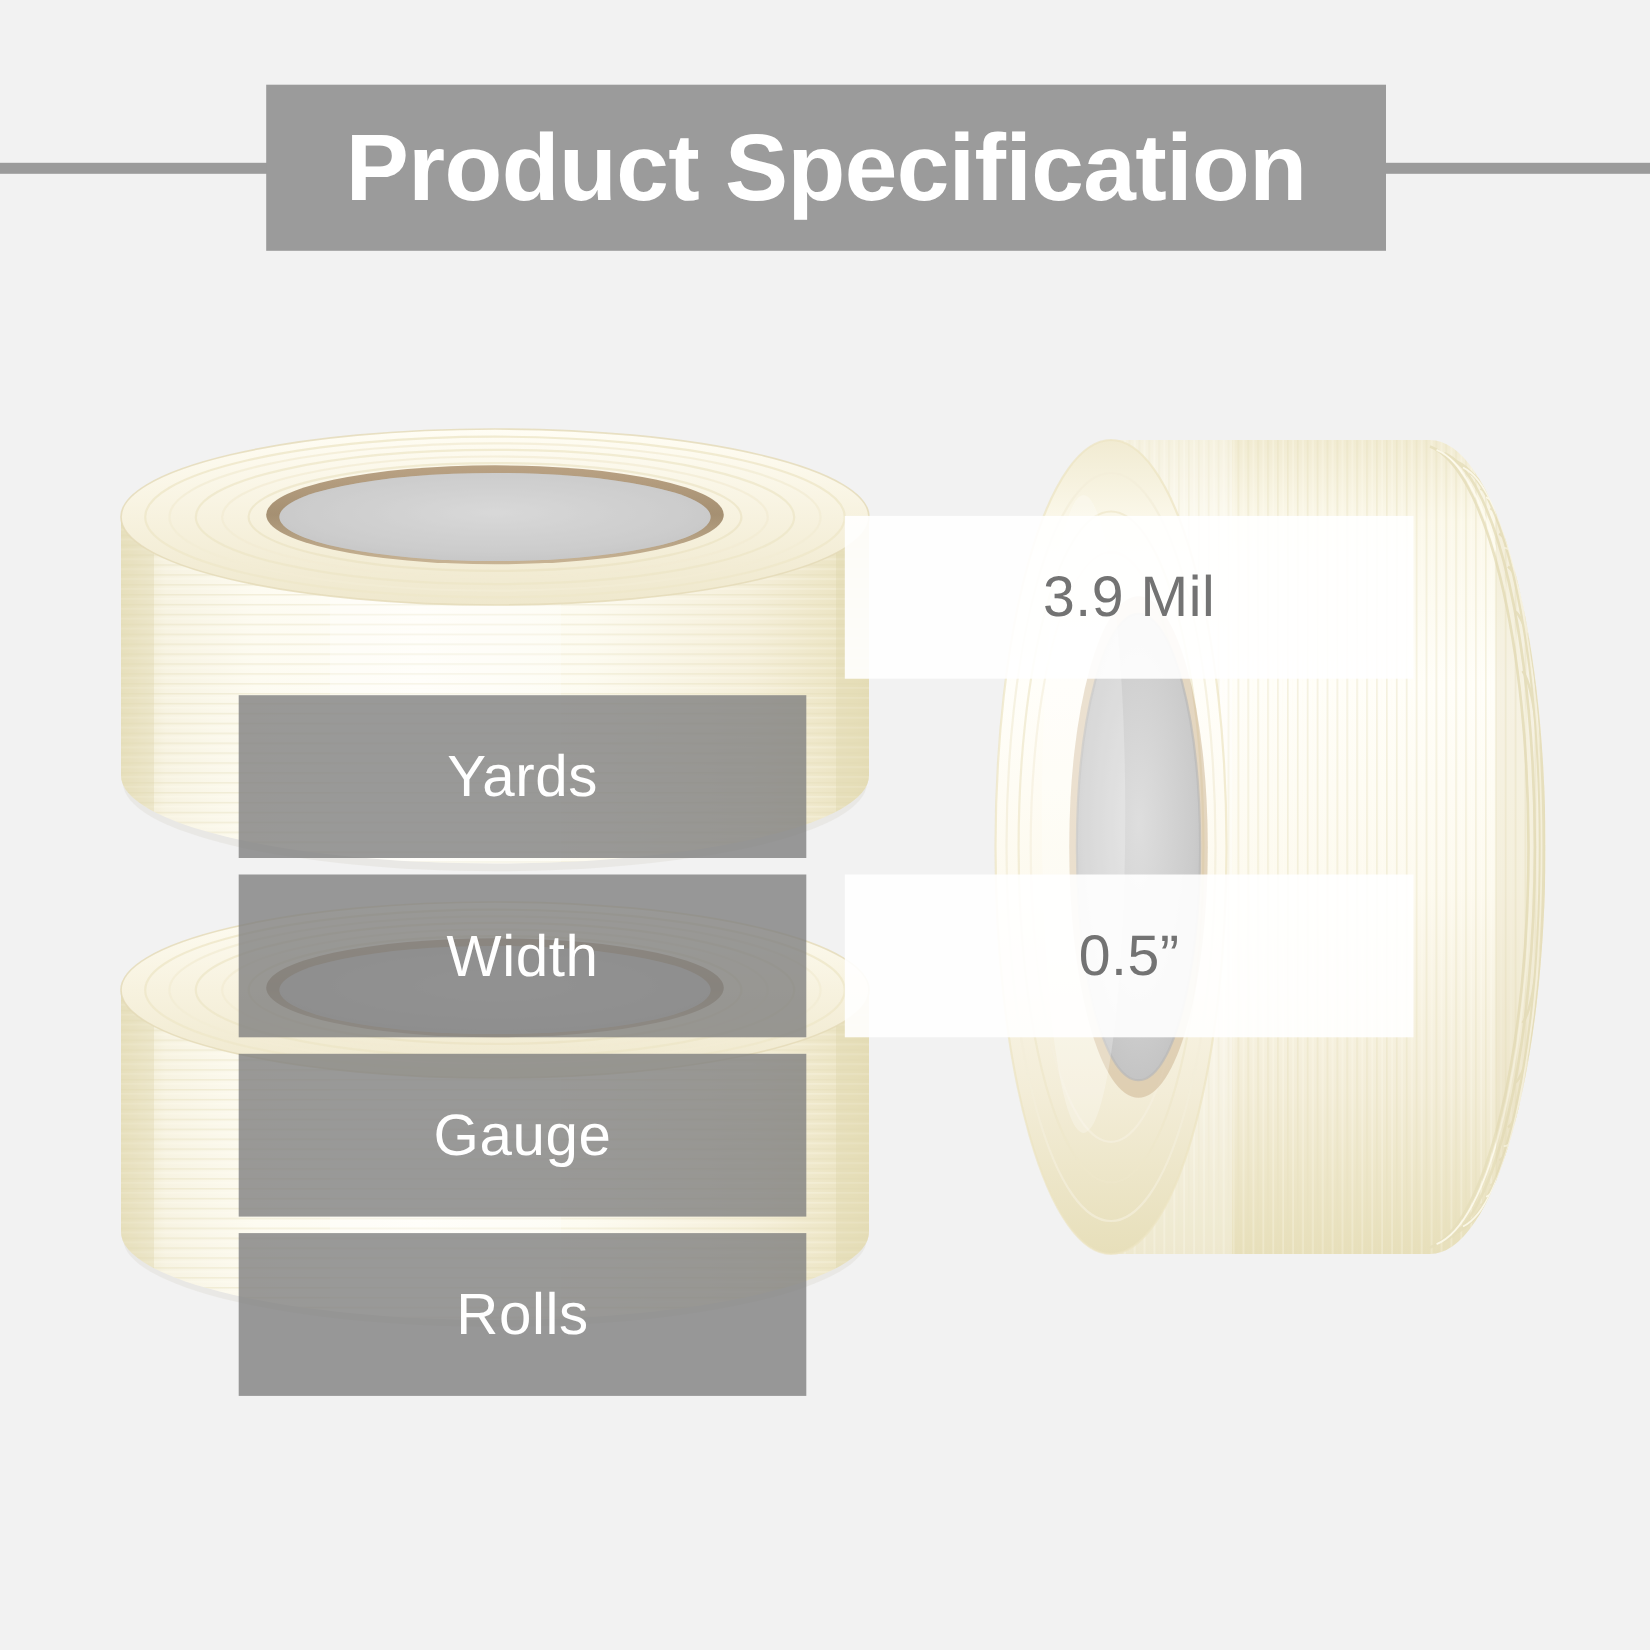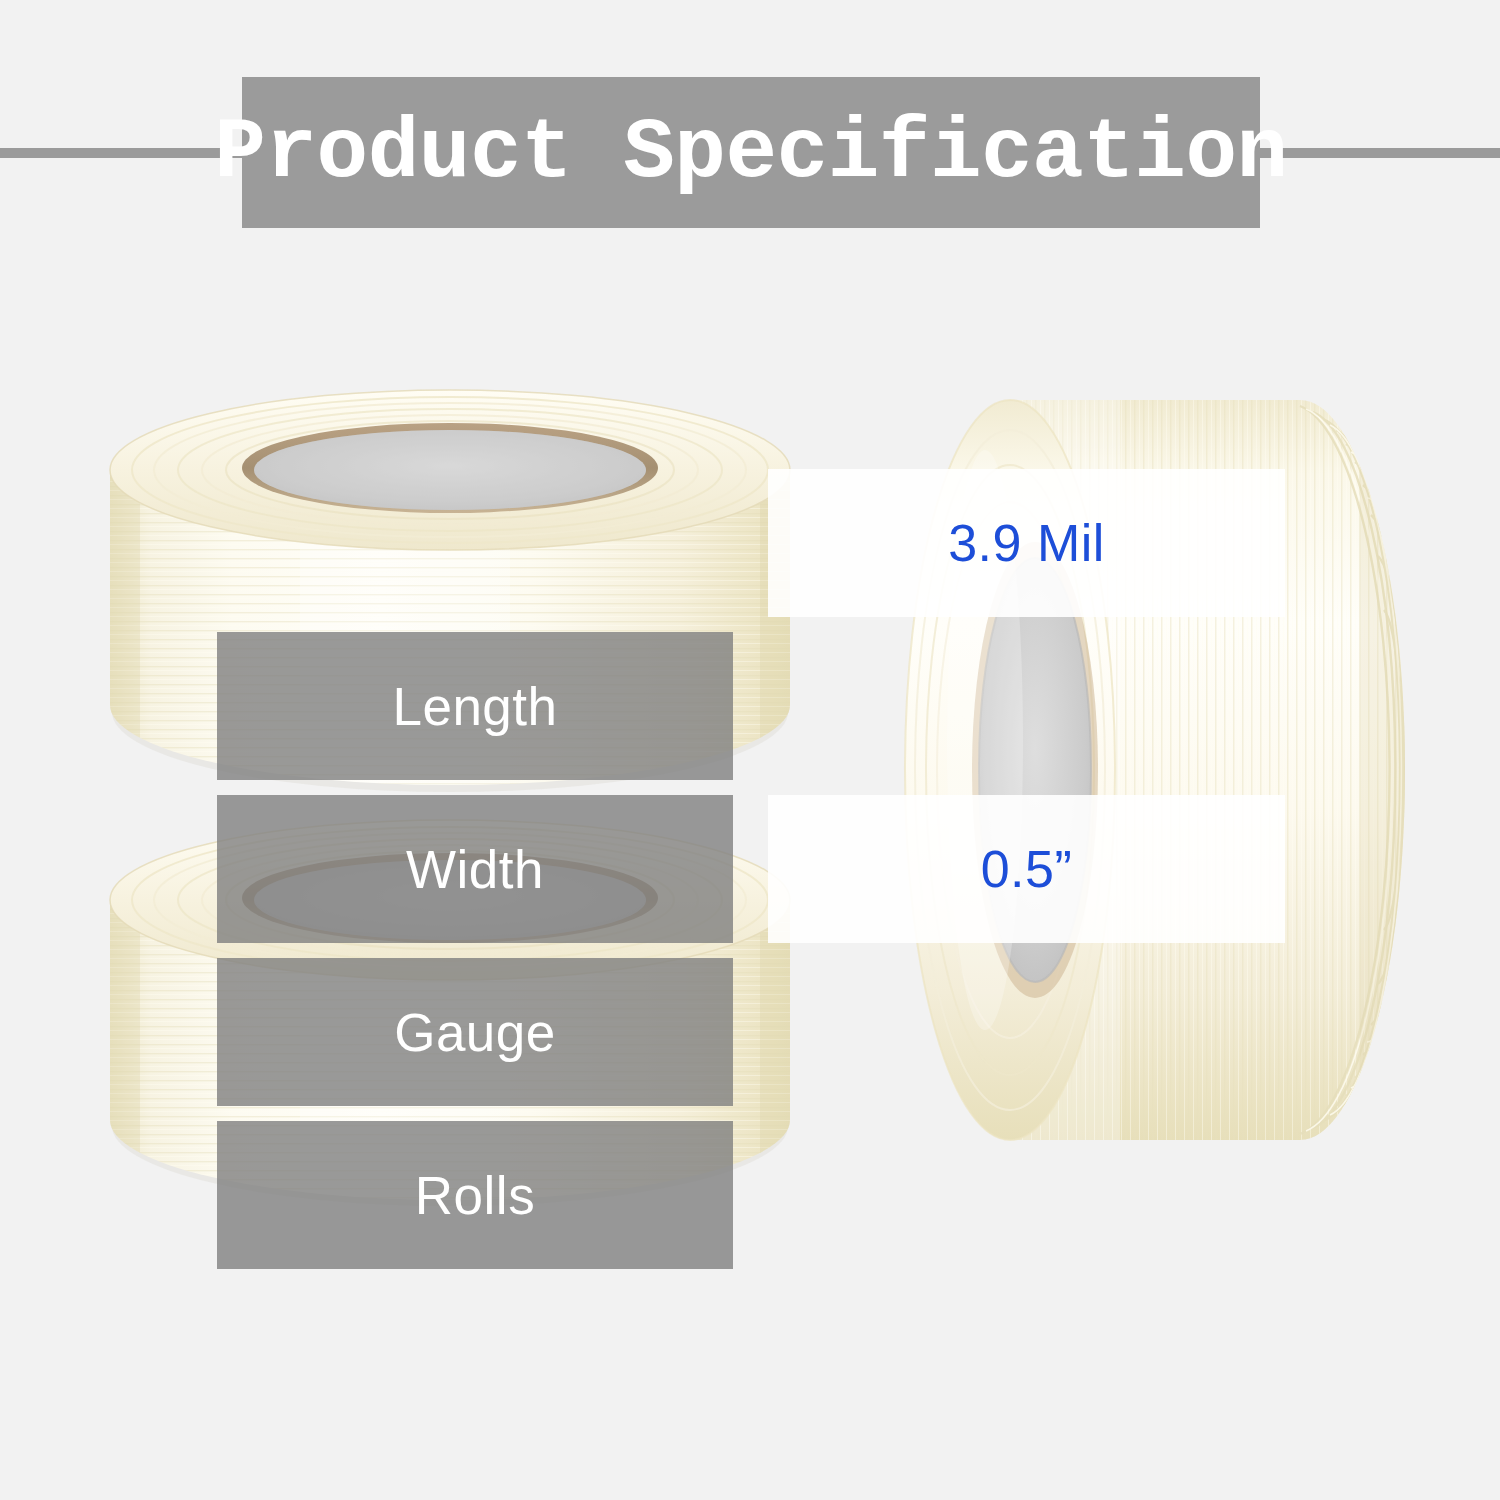--- a/index.html
+++ b/index.html
@@ -31,21 +31,21 @@
     top: 77px;
     width: 1018px;
     height: 151px;
     background: #9b9b9b;
     display: flex;
     align-items: center;
     justify-content: center;
   }
   #title-text {
     color: #ffffff;
-    font-family: Liberation Mono, monospace;
+    font-family: Liberation Sans, sans-serif;
     font-weight: 700;
     font-size: 86px;
     letter-spacing: -0.5px;
     line-height: 1;
     white-space: nowrap;
   }
 
   
   #art {
     position: absolute;
@@ -94,21 +94,21 @@
     left: 551px;
     top: 0;
     width: 517px;
     height: 148px;
     background: rgba(255,255,255,0.90);
     display: flex;
     align-items: center;
     justify-content: center;
   }
   .spec-value span {
-    color: #1d4ed8;
+    color: #737373;
     font-family: "Liberation Sans", sans-serif;
     font-weight: 300;
     font-size: 52px;
     letter-spacing: 0.5px;
     line-height: 1;
     white-space: nowrap;
   }
 </style>
 </head>
 <body>
@@ -280,21 +280,21 @@
   <div id="spec-table">
 
     <div class="spec-row" style="top:0px;">
       <div class="spec-value">
         <span>3.9 Mil</span>
       </div>
     </div>
 
     <div class="spec-row" style="top:163px;">
       <div class="spec-label">
-        <span>Length</span>
+        <span>Yards</span>
       </div>
     </div>
 
     <div class="spec-row" style="top:326px;text-align:right;">
       <div class="spec-label">
         <span>Width</span>
       </div>
       <div class="spec-value">
         <span>0.5”</span>
       </div>

